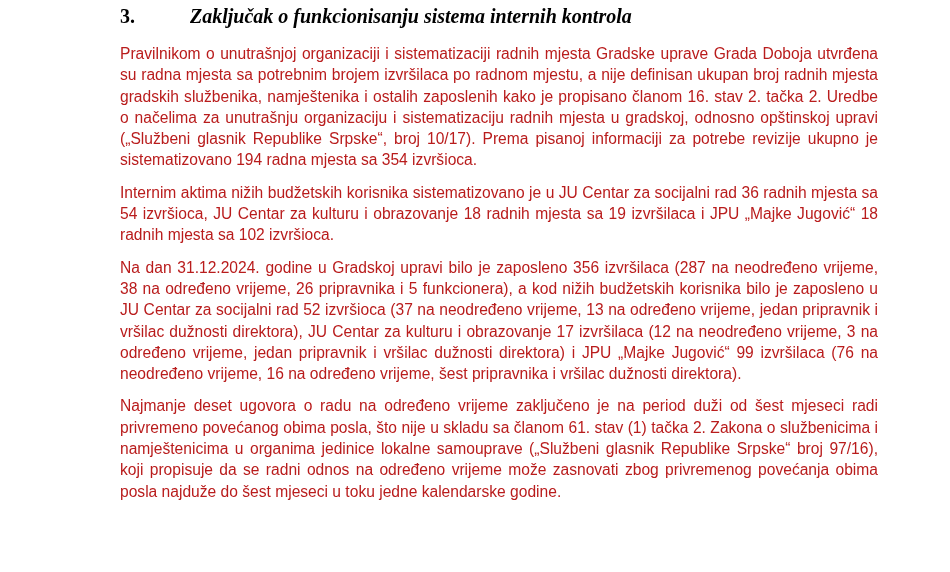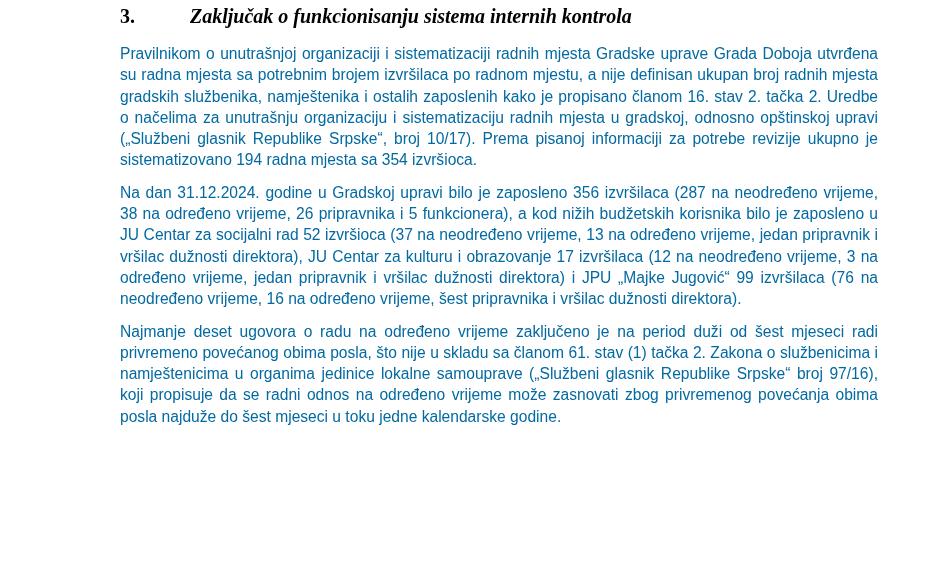--- a/index.html
+++ b/index.html
@@ -36,31 +36,32 @@
   .heading-title {
     flex: 1 1 auto;
     font-style: italic;
   }
   .body-para {
     margin: 0 0 11px 0;
     font-family: "Liberation Sans", "DejaVu Sans", sans-serif;
     font-size: 15.6px;
     line-height: 21.3px;
     text-align: justify;
-    color: #0369a1;
+    color: #b91c1c;
   }
 </style>
 </head>
 <body>
 
 <div class="page">
   <h1 class="heading">
     <span class="heading-number">3.</span>
     <span class="heading-title">Zaključak o funkcionisanju sistema internih kontrola</span>
   </h1>
 
   <p class="body-para">Pravilnikom o unutrašnjoj organizaciji i sistematizaciji radnih mjesta Gradske uprave Grada Doboja utvrđena su radna mjesta sa potrebnim brojem izvršilaca po radnom mjestu, a nije definisan ukupan broj radnih mjesta gradskih službenika, namještenika i ostalih zaposlenih kako je propisano članom 16. stav 2. tačka 2. Uredbe o načelima za unutrašnju organizaciju i sistematizaciju radnih mjesta u gradskoj, odnosno opštinskoj upravi („Službeni glasnik Republike Srpske“, broj 10/17). Prema pisanoj informaciji za potrebe revizije ukupno je sistematizovano 194 radna mjesta sa 354 izvršioca.</p>
 
+  <p class="body-para">Internim aktima nižih budžetskih korisnika sistematizovano je u JU Centar za socijalni rad 36 radnih mjesta sa 54 izvršioca, JU Centar za kulturu i obrazovanje 18 radnih mjesta sa 19 izvršilaca i JPU „Majke Jugović“ 18 radnih mjesta sa 102 izvršioca.</p>
 
   <p class="body-para">Na dan 31.12.2024. godine u Gradskoj upravi bilo je zaposleno 356 izvršilaca (287 na neodređeno vrijeme, 38 na određeno vrijeme, 26 pripravnika i 5 funkcionera), a kod nižih budžetskih korisnika bilo je zaposleno u JU Centar za socijalni rad 52 izvršioca (37 na neodređeno vrijeme, 13 na određeno vrijeme, jedan pripravnik i vršilac dužnosti direktora), JU Centar za kulturu i obrazovanje 17 izvršilaca (12 na neodređeno vrijeme, 3 na određeno vrijeme, jedan pripravnik i vršilac dužnosti direktora) i JPU „Majke Jugović“ 99 izvršilaca (76 na neodređeno vrijeme, 16 na određeno vrijeme, šest pripravnika i vršilac dužnosti direktora).</p>
 
   <p class="body-para">Najmanje deset ugovora o radu na određeno vrijeme zaključeno je na period duži od šest mjeseci radi privremeno povećanog obima posla, što nije u skladu sa članom 61. stav (1) tačka 2. Zakona o službenicima i namještenicima u organima jedinice lokalne samouprave („Službeni glasnik Republike Srpske“ broj 97/16), koji propisuje da se radni odnos na određeno vrijeme može zasnovati zbog privremenog povećanja obima posla najduže do šest mjeseci u toku jedne kalendarske godine.</p>
 </div>
 
 </body></html>

